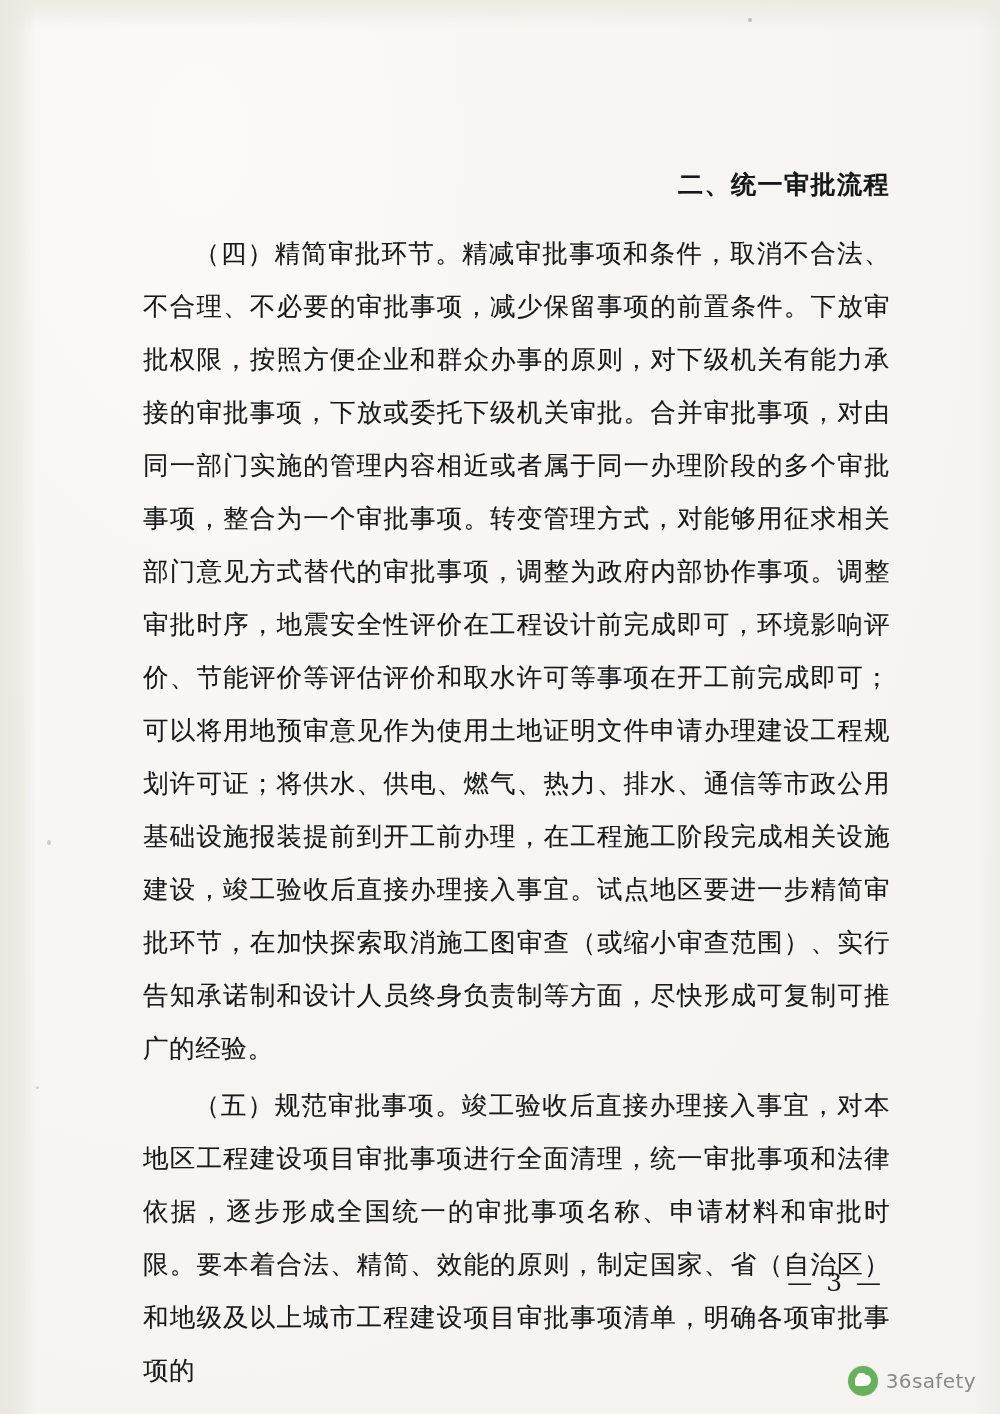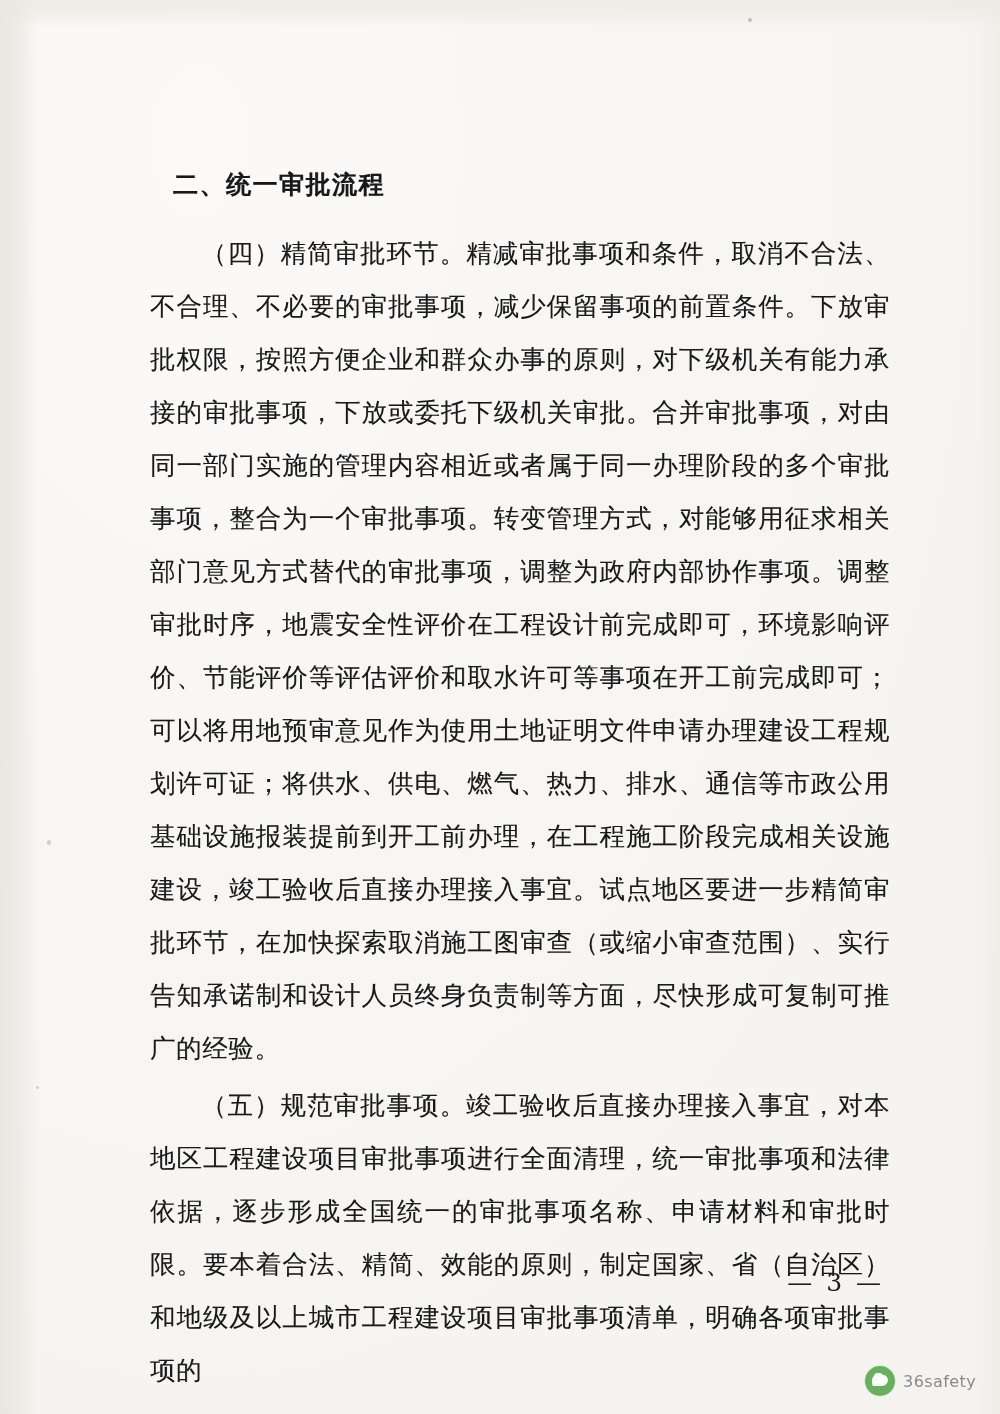--- a/index.html
+++ b/index.html
@@ -39,29 +39,30 @@
     width: 752px;
   }
   .section-heading {
     font-family: "DejaVu Sans", sans-serif;
     font-weight: bold;
     font-size: 25px;
     letter-spacing: 1.5px;
     color: #16181a;
     margin: 0 0 26px 35px;
     text-shadow: 0.4px 0.3px 0 rgba(0,0,0,0.35);
+    text-align: right;
   }
   .para {
     font-size: 25.5px;
     line-height: 53px;
     color: #17191b;
     text-align: justify;
     text-justify: inter-ideograph;
     letter-spacing: 0.6px;
-    margin: 0 0 2px 12px;
+    margin: 0 0 2px 5px;
     text-indent: 51px;
     text-shadow: 0.35px 0.25px 0 rgba(0,0,0,0.25);
   }
   .para.second {
     margin-top: 4px;
   }
   .page-number {
     position: absolute;
     left: 0;
     top: 1268px;
@@ -104,21 +105,21 @@
     position: absolute;
     left: 9px;
     top: 7px;
     width: 9px;
     height: 7px;
     border-radius: 5px;
     background: #ffffff;
   }
   .wm-text {
     font-family: "DejaVu Sans", sans-serif;
-    font-size: 16px;
+    font-size: 20px;
     color: #6f7275;
     letter-spacing: 0.4px;
   }
   .speck {
     position: absolute;
     background: #9a9890;
     border-radius: 50%;
     opacity: 0.55;
   }
   .s1 { left: 748px; top: 18px; width: 4px; height: 4px; }

